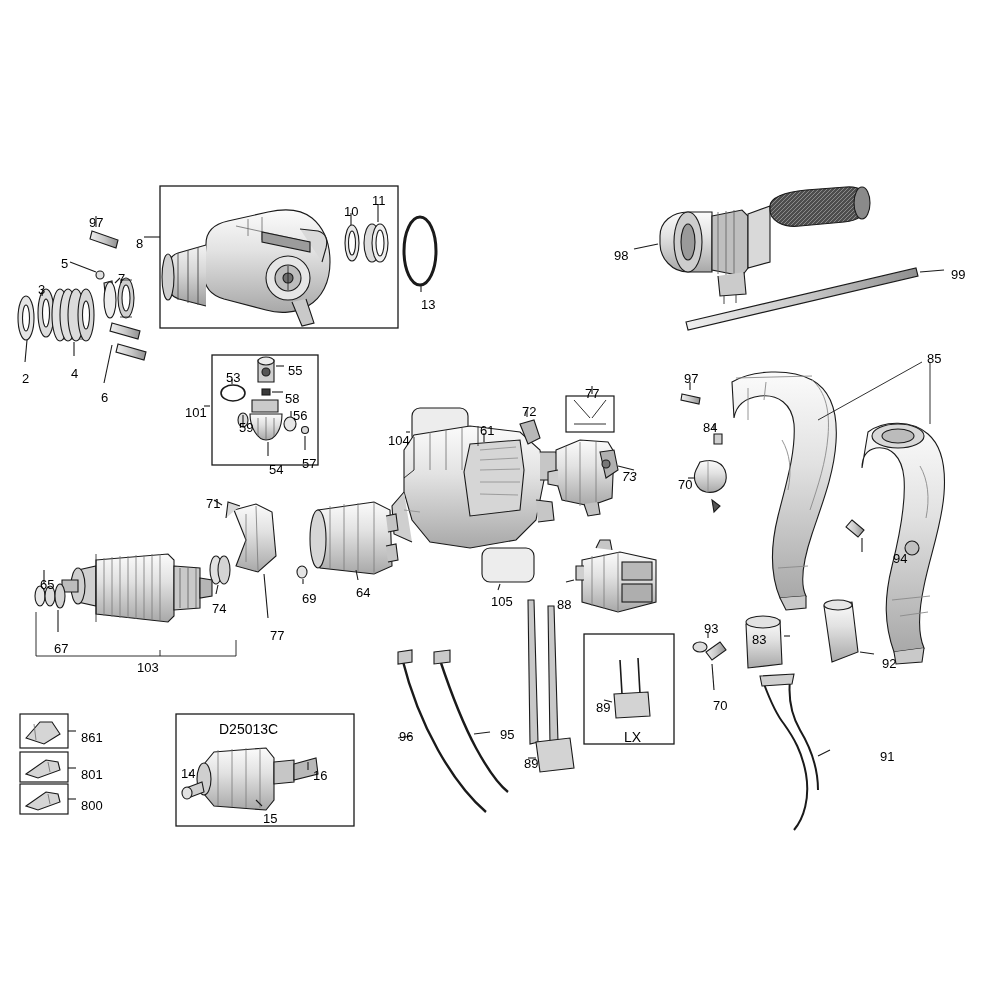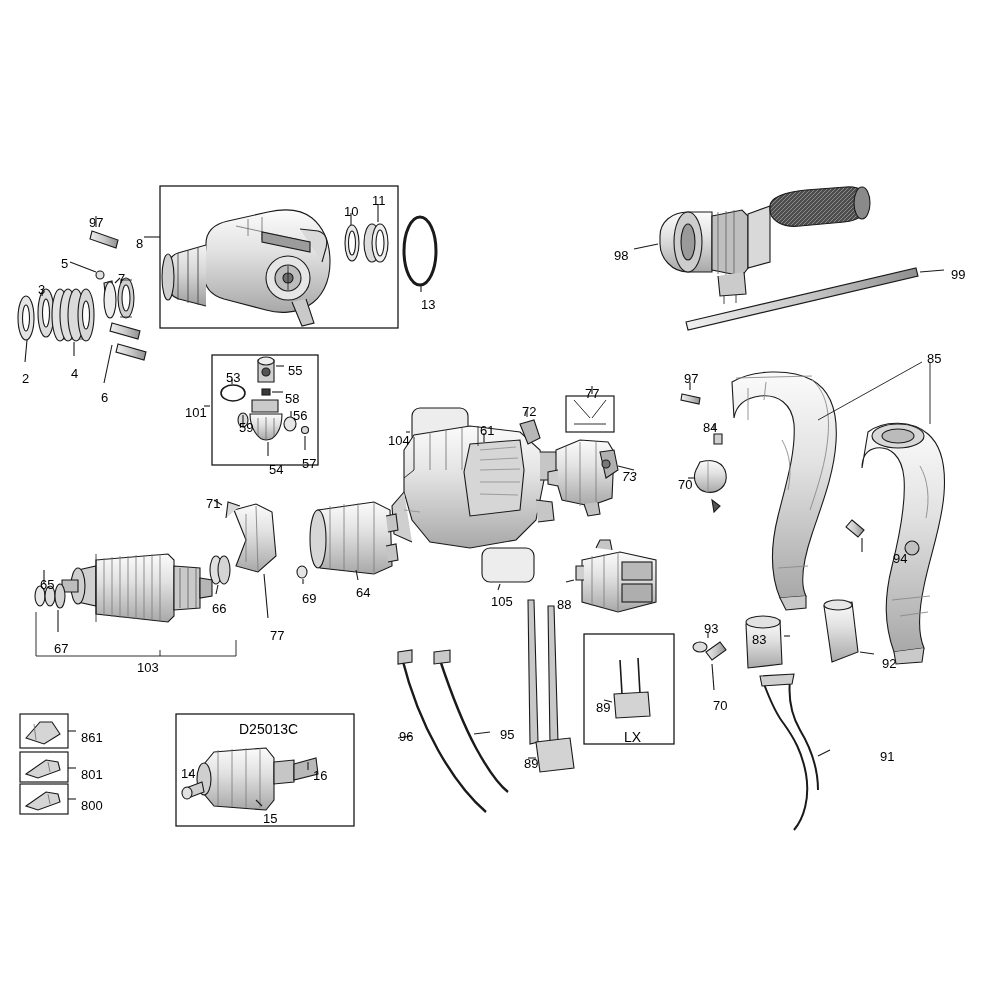--- a/index.html
+++ b/index.html
@@ -396,21 +396,21 @@
       <path d="M186 788 L202 782 L204 792 L188 798 Z" fill="#cfcfcf" stroke="#1a1a1a"></path>
       <ellipse cx="187" cy="793" rx="5" ry="6" fill="#e2e2e2" stroke="#1a1a1a"></ellipse>
     </g>
     <path d="M190 776 L190 772" stroke="#1a1a1a"></path>
     <path d="M308 770 L308 762" stroke="#1a1a1a"></path>
     <path d="M256 800 L262 806" stroke="#1a1a1a"></path>
 
   </g>
 </svg>
 
-<div class="boxlabel" style="left:219px; top:722px;margin-left:20px;">D25013C</div>
+<div class="boxlabel" style="left:219px; top:722px;">D25013C</div>
 <div class="boxlabel b" style="left:624px; top:730px;">LX</div>
 
 <div class="label" style="left:89px; top:216px;">97</div>
 <div class="label" style="left:136px; top:237px;">8</div>
 <div class="label" style="left:344px; top:205px;">10</div>
 <div class="label" style="left:372px; top:194px;">11</div>
 <div class="label" style="left:421px; top:298px;">13</div>
 <div class="label" style="left:61px; top:257px;">5</div>
 <div class="label" style="left:118px; top:272px;">7</div>
 <div class="label" style="left:38px; top:283px;">3</div>
@@ -434,21 +434,21 @@
 <div class="label" style="left:622px; top:470px;font-style:italic;">73</div>
 <div class="label" style="left:684px; top:372px;">97</div>
 <div class="label" style="left:927px; top:352px;">85</div>
 <div class="label" style="left:703px; top:421px;">84</div>
 <div class="label" style="left:678px; top:478px;">70</div>
 <div class="label" style="left:861px; top:552px;margin-left:32px;">94</div>
 <div class="label" style="left:206px; top:497px;">71</div>
 <div class="label" style="left:356px; top:586px;">64</div>
 <div class="label" style="left:302px; top:592px;">69</div>
 <div class="label" style="left:270px; top:629px;">77</div>
-<div class="label" style="left:212px; top:602px;">66</div>
+<div class="label" style="left:212px; top:602px;">74</div>
 <div class="label" style="left:40px; top:578px;">65</div>
 <div class="label" style="left:54px; top:642px;">67</div>
 <div class="label" style="left:137px; top:661px;">103</div>
 <div class="label" style="left:491px; top:595px;">105</div>
 <div class="label" style="left:557px; top:586px;margin-top:12px;">88</div>
 <div class="label" style="left:704px; top:622px;">93</div>
 <div class="label" style="left:713px; top:699px;">70</div>
 <div class="label" style="left:752px; top:633px;">83</div>
 <div class="label" style="left:882px; top:657px;">92</div>
 <div class="label" style="left:836px; top:750px;margin-left:44px;">91</div>

